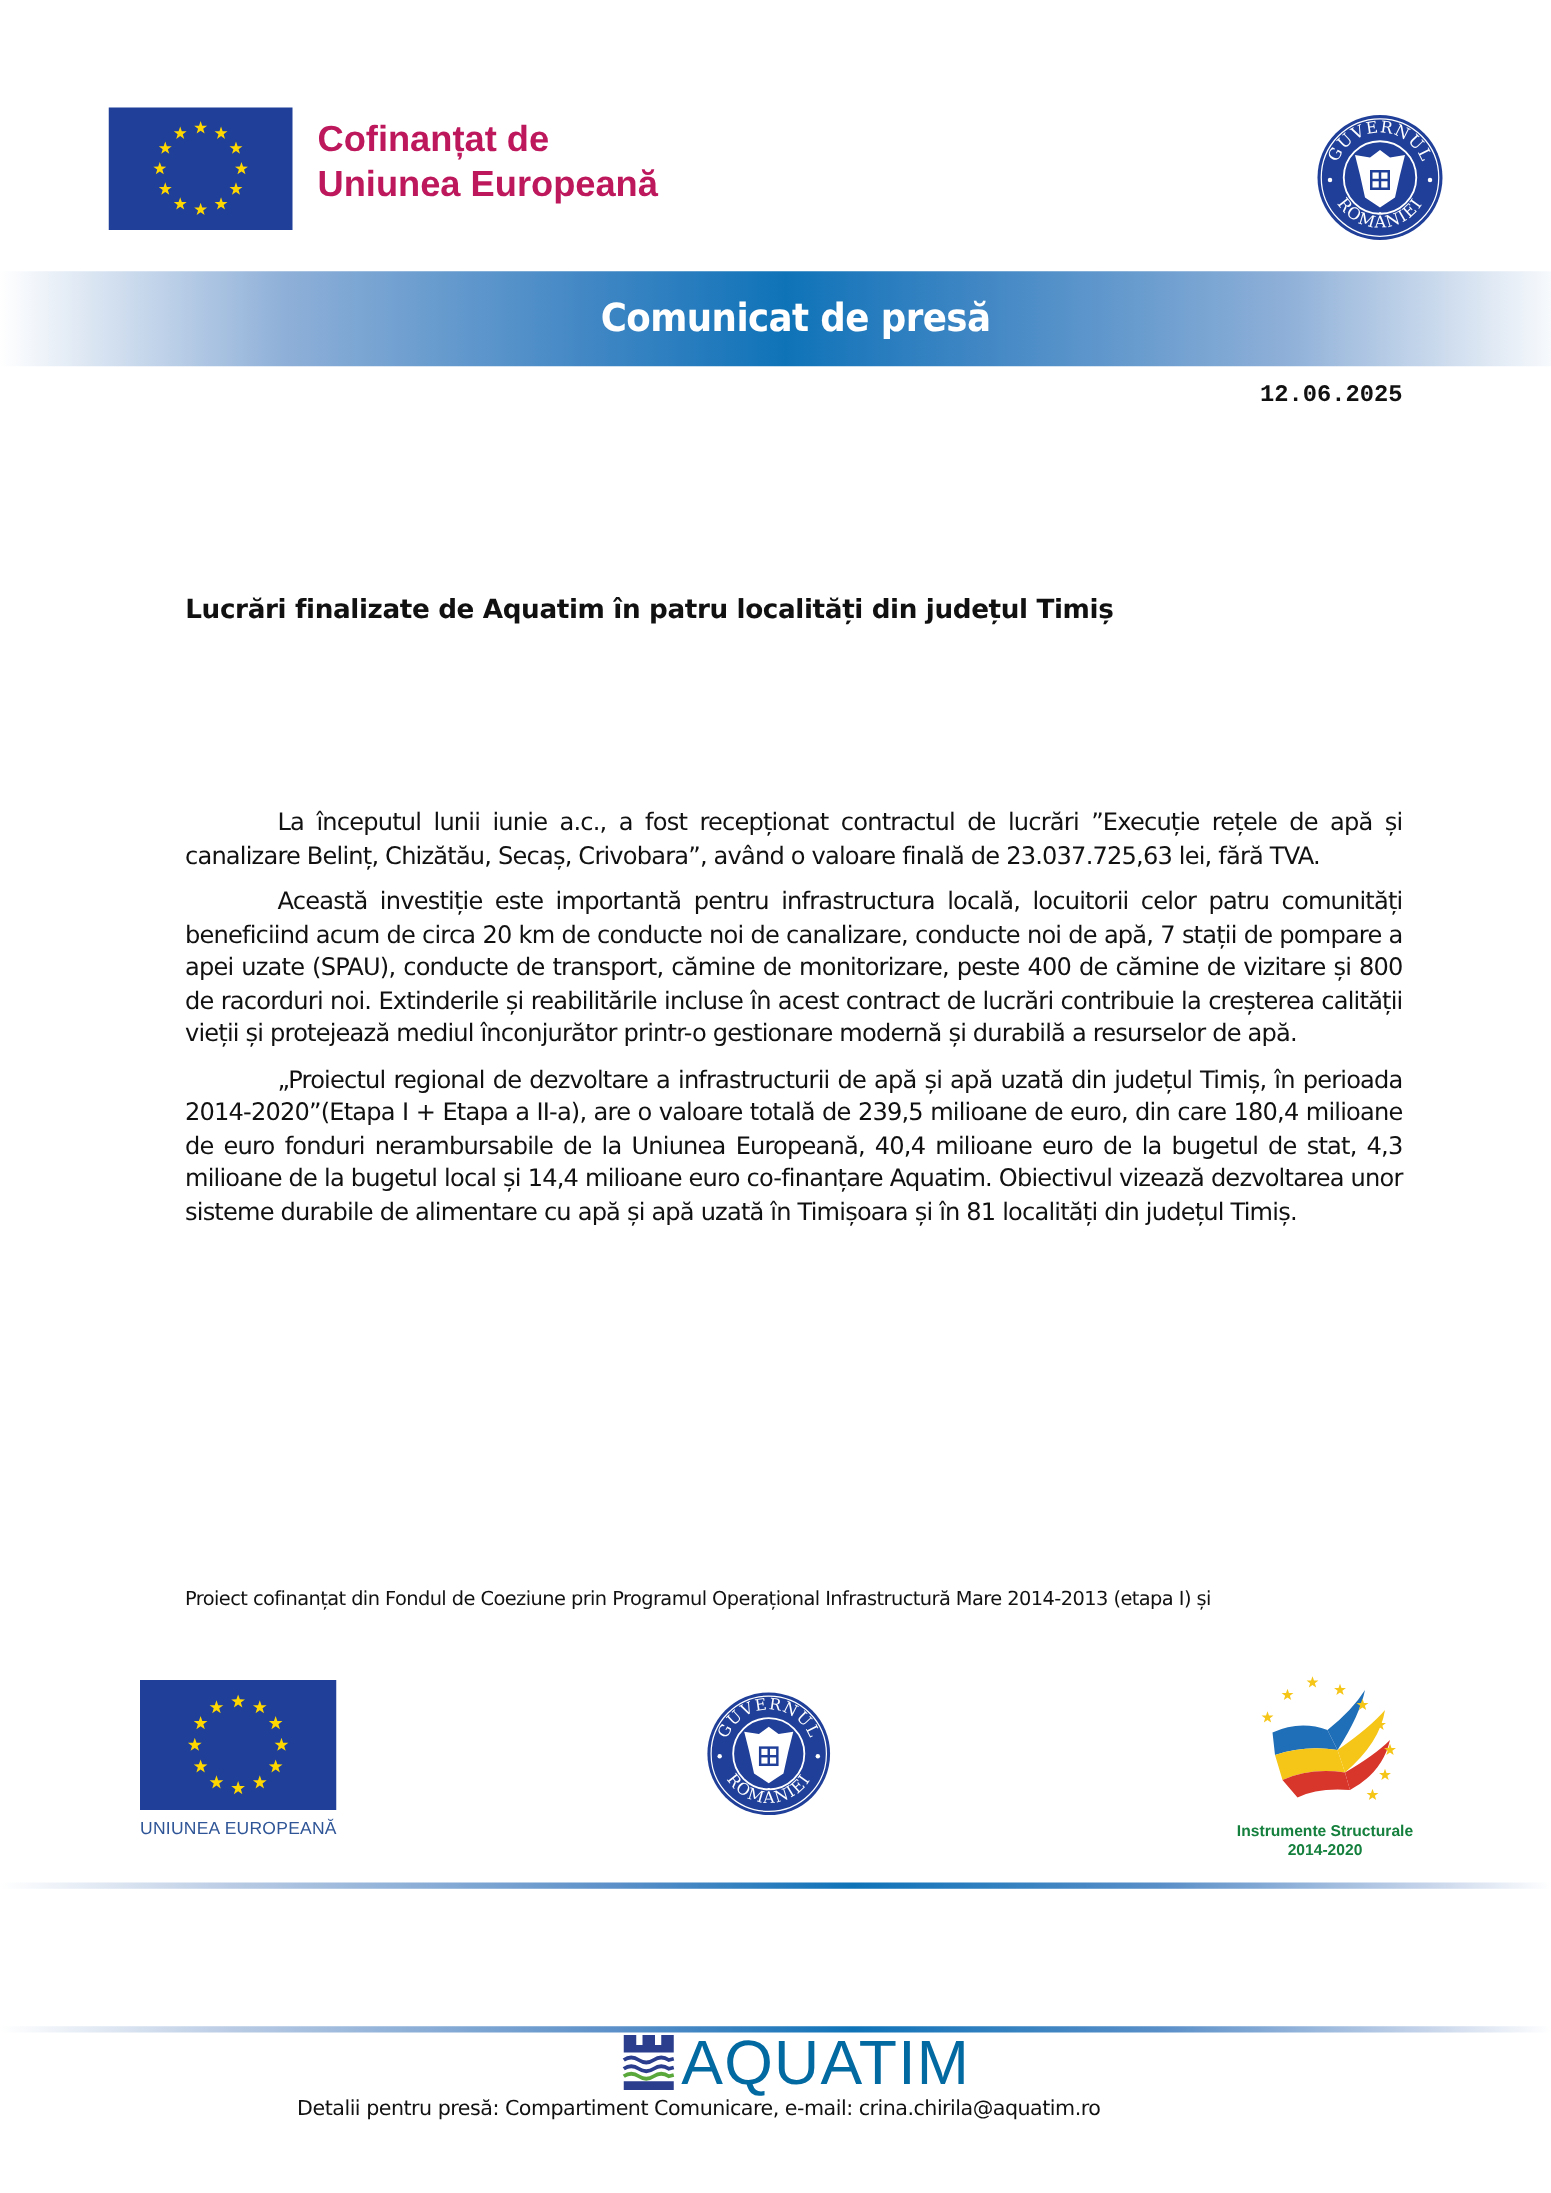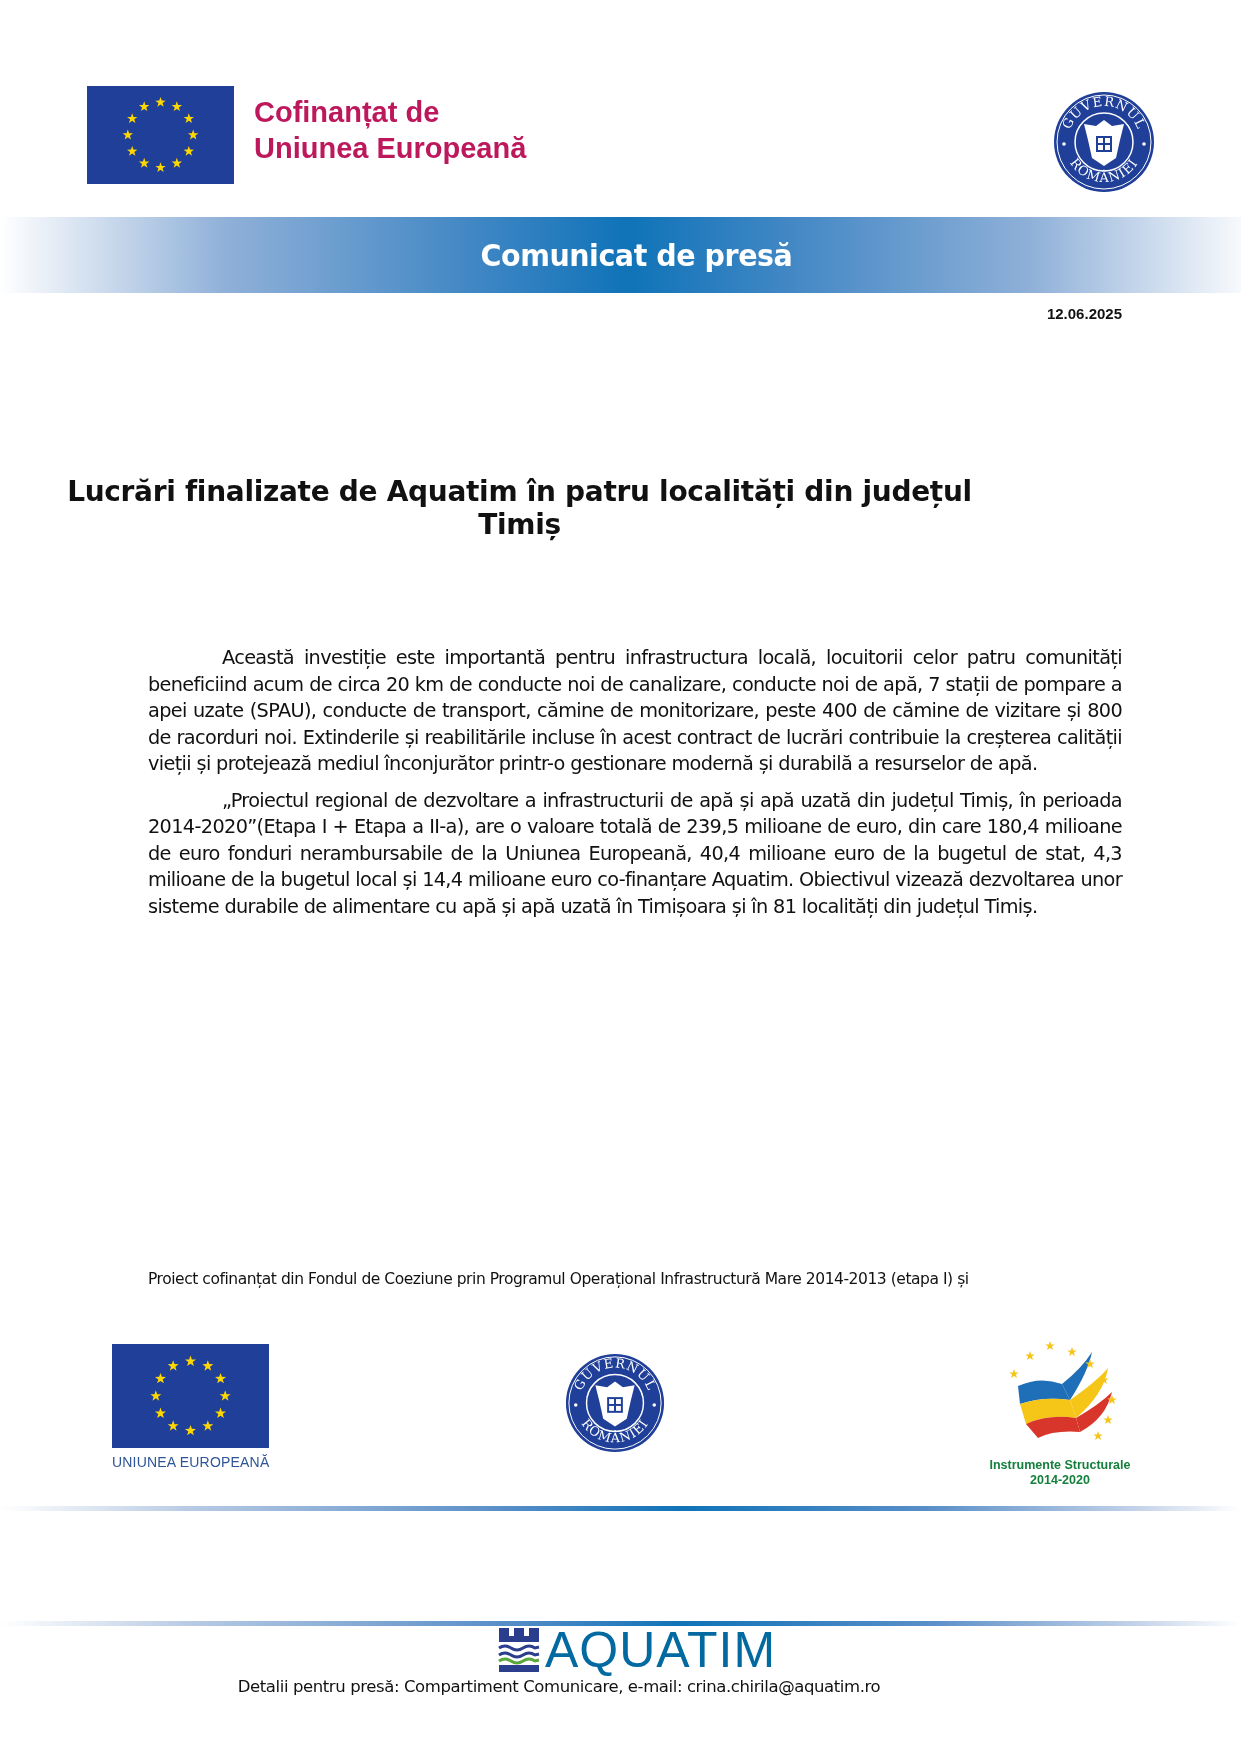--- a/index.html
+++ b/index.html
@@ -14,24 +14,24 @@
            color: #be185d; font-size: 29px; line-height: 36px; }
   .gov-seal { left: 1050px; top: 88px; width: 108px; height: 108px; }
   .gov-seal svg { width: 100%; height: 100%; display: block; }
 
   .banner { left: 0; top: 217px; width: 1241px; height: 76px;
             background: linear-gradient(to right, #ffffff 0%, #8fb0d8 18%, #3f86c4 38%, #0f73b8 50%, #3f86c4 62%, #8fb0d8 82%, #ffffff 100%);
             display: flex; align-items: center; justify-content: center; padding-left: 16px; }
   .banner span { color: #ffffff; font-family: "DejaVu Sans", sans-serif; font-weight: bold; font-size: 31px;
                  letter-spacing: -0.5px; transform: scaleX(0.92); display: inline-block; }
 
-  .date { right: 119px; top: 305px; font-family: Liberation Sans, sans-serif; font-weight: bold; font-size: 15px; }
+  .date { right: 119px; top: 305px; font-family: Liberation Mono, monospace; font-weight: bold; font-size: 19px; }
 
   .title { left: 0; width: 991px; top: 475px; text-align: center; padding-left: 48px; box-sizing: border-box;
-           font-family: "DejaVu Sans", sans-serif; font-weight: bold; font-size: 28px; transform-origin: center;
+           font-family: "DejaVu Sans", sans-serif; font-weight: bold; font-size: 21px; transform-origin: center;
            letter-spacing: -0.3px; }
 
   .body-text { left: 148px; top: 645px; width: 974px; font-family: "DejaVu Sans", sans-serif; font-size: 19.3px;
                line-height: 26.5px; text-align: justify; letter-spacing: -0.65px; }
   .body-text p { margin: 0 0 10px 0; text-indent: 74px; }
 
   .footnote { left: 148px; top: 1266px; width: 990px; font-family: "DejaVu Sans", sans-serif; font-size: 15.5px;
               line-height: 27px; letter-spacing: -0.45px; }
 
   
@@ -106,20 +106,21 @@
 
 <div class="abs banner">
   <span>Comunicat de presă</span>
 </div>
 
 <div class="abs date">12.06.2025</div>
 
 <div class="abs title">Lucrări finalizate de Aquatim în patru localități din județul Timiș</div>
 
 <div class="abs body-text">
+  <p>La începutul lunii iunie a.c., a fost recepționat contractul de lucrări ”Execuție rețele de apă și canalizare Belinț, Chizătău, Secaș, Crivobara”, având o valoare finală de 23.037.725,63 lei, fără TVA.</p>
   <p>Această investiție este importantă pentru infrastructura locală, locuitorii celor patru comunități beneficiind acum de circa 20 km de conducte noi de canalizare, conducte noi de apă, 7 stații de pompare a apei uzate (SPAU), conducte de transport, cămine de monitorizare, peste 400 de cămine de vizitare și 800 de racorduri noi.  Extinderile și reabilitările incluse în acest contract de lucrări contribuie la creșterea calității vieții și protejează mediul înconjurător printr-o gestionare modernă și durabilă a resurselor de apă.</p>
   <p>„Proiectul regional de dezvoltare a infrastructurii de apă și apă uzată din județul Timiș, în perioada 2014-2020”(Etapa I + Etapa a II-a), are o valoare totală de 239,5 milioane de euro, din care 180,4 milioane de euro fonduri nerambursabile de la Uniunea Europeană, 40,4 milioane euro de la bugetul de stat, 4,3 milioane de la bugetul local și 14,4 milioane euro co-finanțare Aquatim. Obiectivul vizează dezvoltarea unor sisteme durabile de alimentare cu apă și apă uzată în Timișoara și în 81 localități din județul Timiș.</p>
 </div>
 
 <div class="abs footnote">
   <div>Proiect cofinanțat din Fondul de Coeziune prin Programul Operațional Infrastructură Mare 2014-2013 (etapa I) și</div>
 </div>
 
 <div class="abs eu-flag-b">
   <svg viewBox="0 0 157 104" class="eu-stars">

